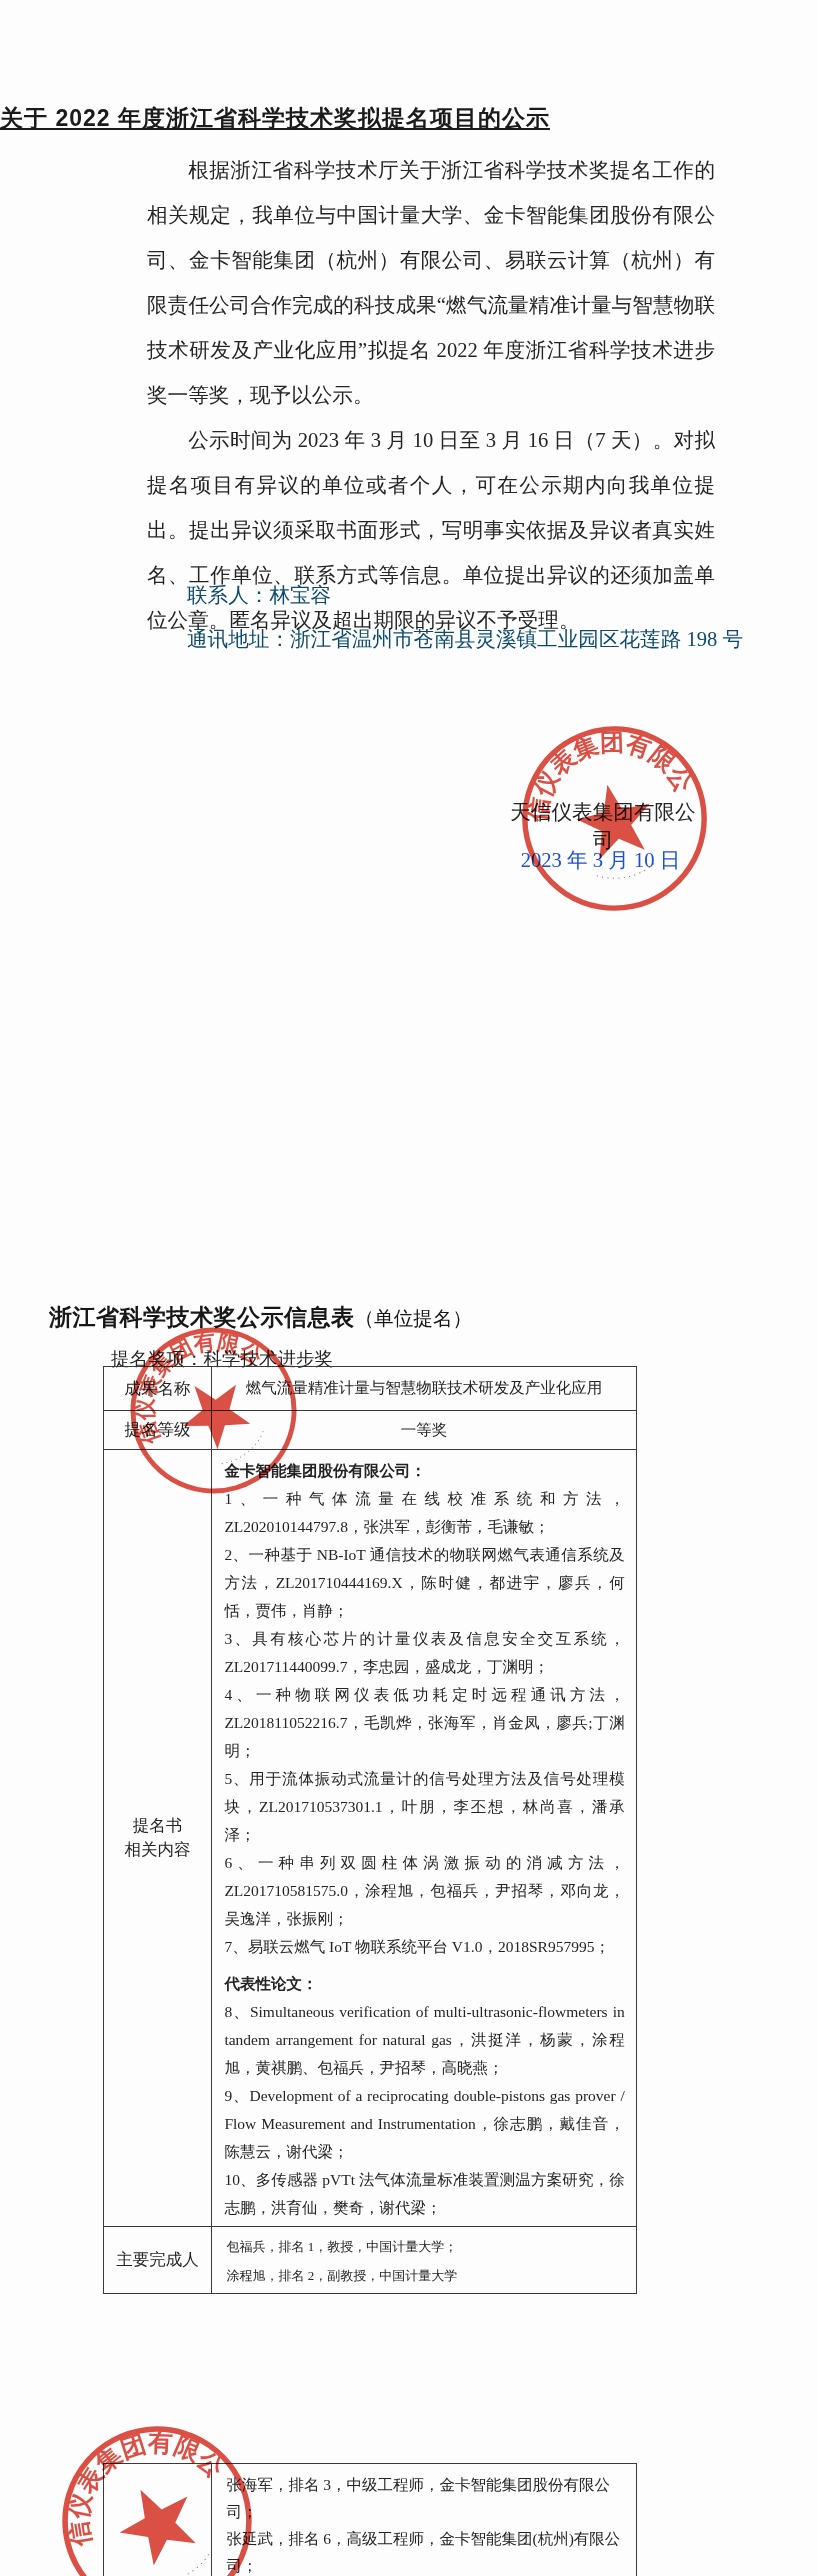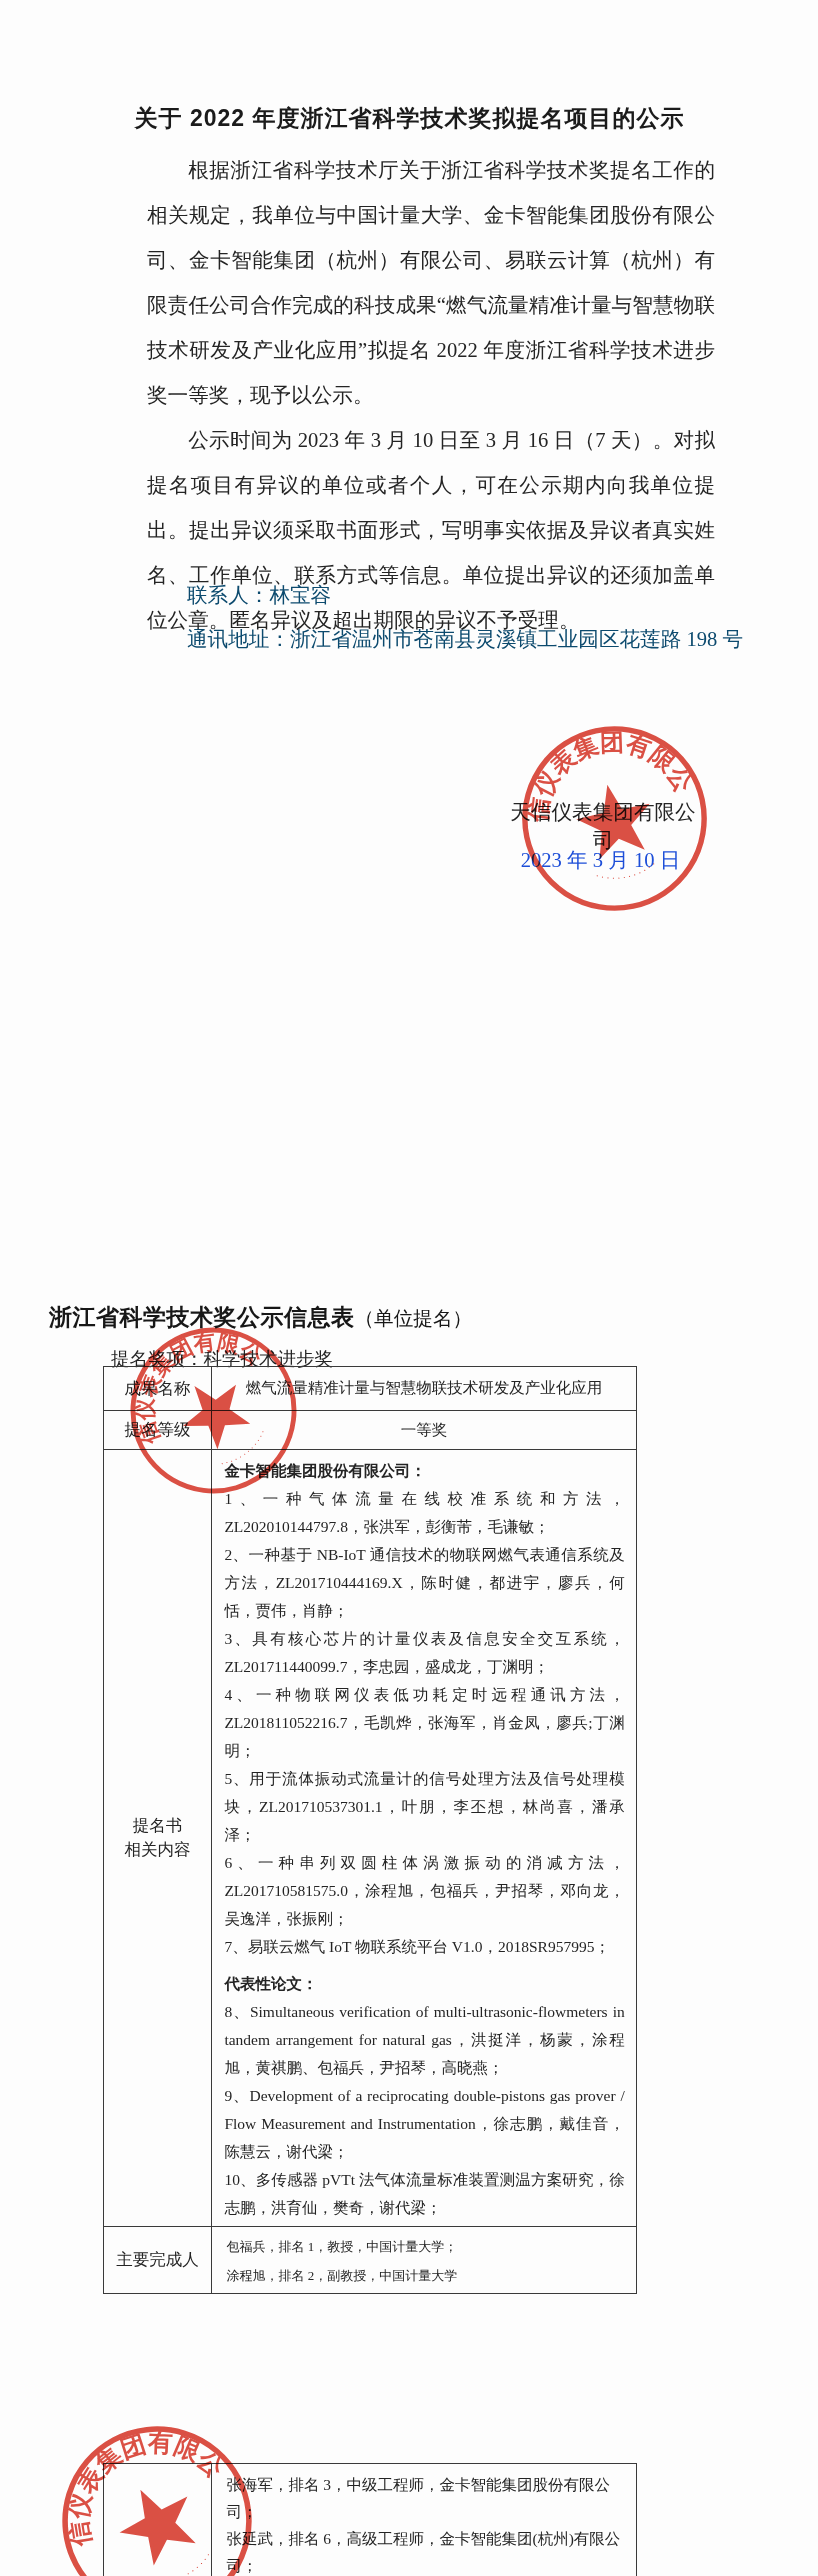--- a/index.html
+++ b/index.html
@@ -1,21 +1,21 @@
 <!DOCTYPE html>
 <html style="font-size:8.2px"><head>
 <meta charset="utf-8">
 <style>
   html,body{margin:0;padding:0;background:#e8e8e8;}
   #page{position:relative;width:819px;height:3470px;background:#fdfdfd;
         font-family:"Liberation Serif","DejaVu Serif",serif;color:#202020;overflow:hidden;}
   
-  .doc-title{position:absolute;top:103px;left:0;width:100%;text-align:center;
+  .doc-title{position:absolute;top:103px;left:0;width:100%;
              font-family:"Liberation Sans","DejaVu Sans",sans-serif;
-             font-weight:bold;font-size:23px;letter-spacing:1px;color:#1b1b1b;}
+             font-weight:bold;font-size:23px;letter-spacing:1px;color:#1b1b1b;text-decoration:underline;}
   .doc-body{position:absolute;top:148px;left:147px;width:568px;
             font-size:20.6px;line-height:45px;text-align:justify;color:#242424;}
   .doc-body p{margin:0;text-indent:2em;}
   .contact{position:absolute;top:573px;left:187px;font-size:20.6px;line-height:44px;color:#0c4a6e;}
   .signer{position:absolute;top:798px;left:505px;width:196px;text-align:center;
           font-size:20.6px;color:#242424;}
   .sign-date{position:absolute;top:846px;left:505px;width:191px;text-align:center;
              font-size:20.6px;color:#1d4ed8;}
   
   .stamp{position:absolute;mix-blend-mode:multiply;opacity:.88;pointer-events:none;}

